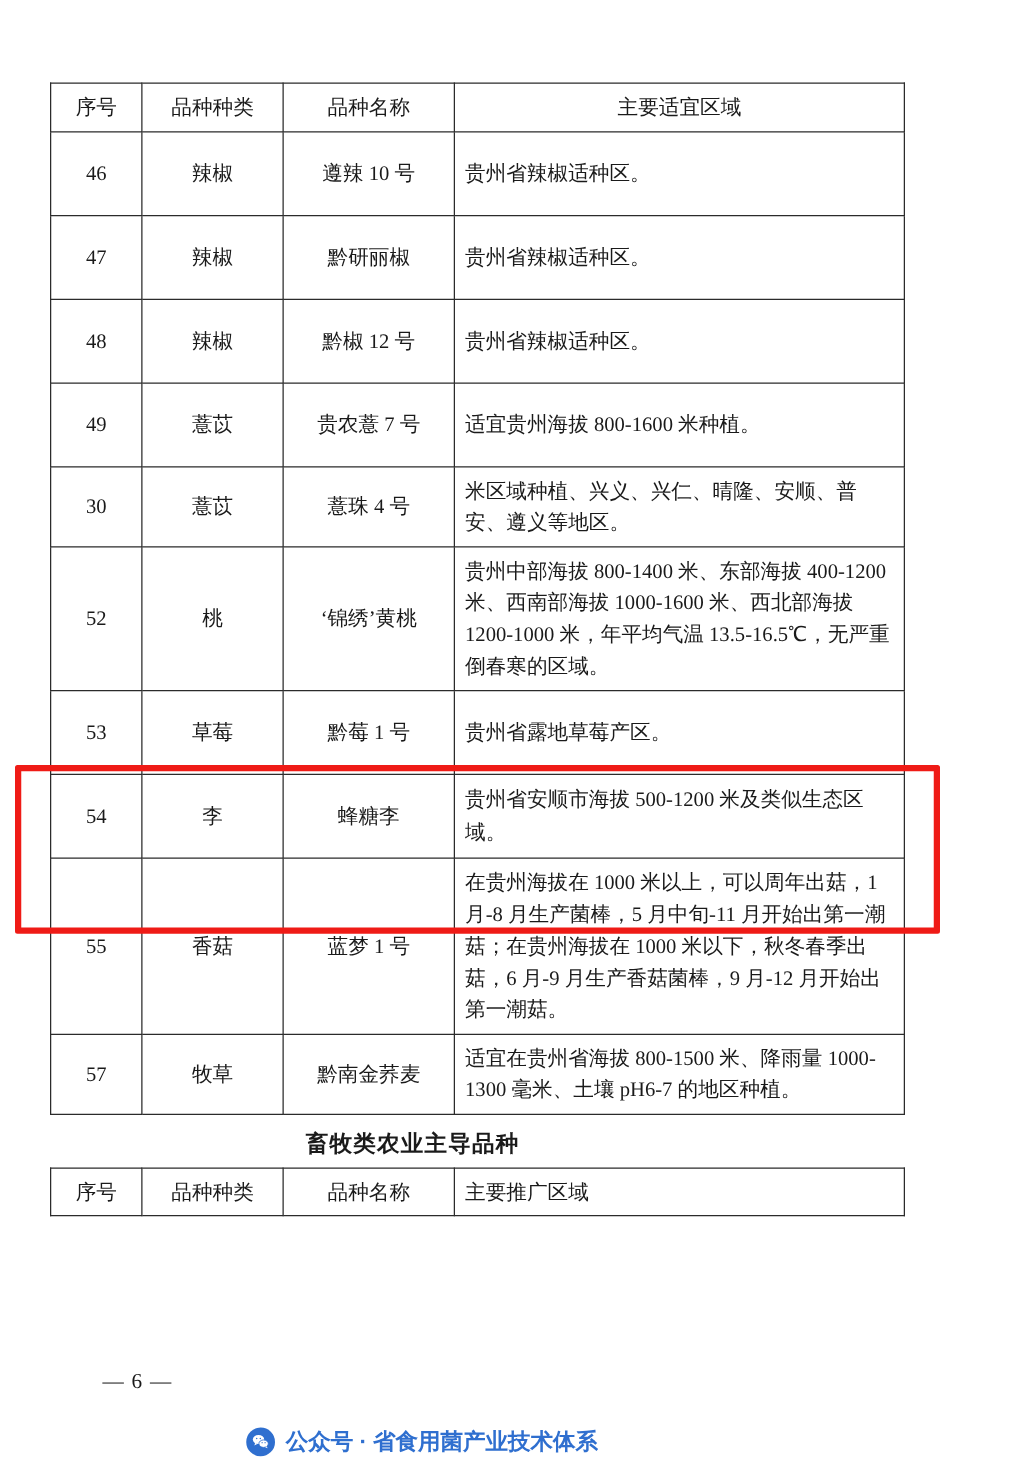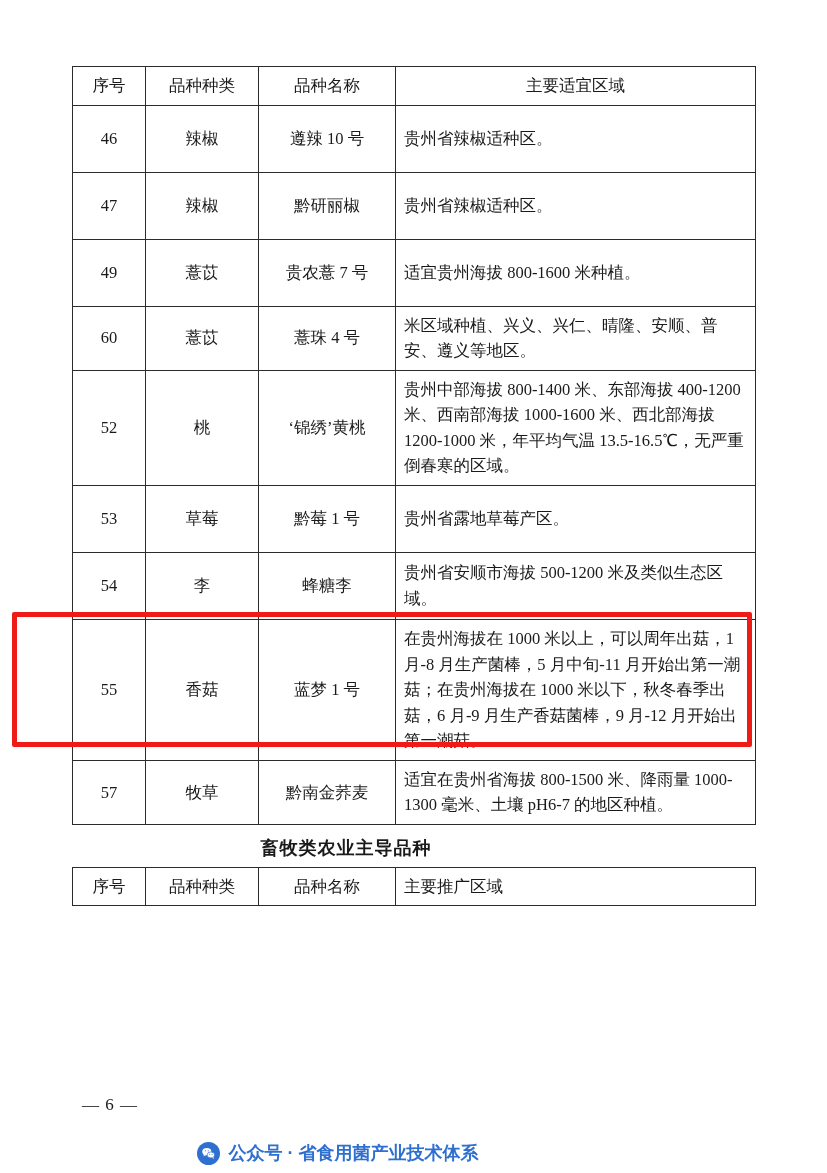--- a/index.html
+++ b/index.html
@@ -13,21 +13,21 @@
     font-family: "Liberation Serif", serif;
     color: #1a1a1a;
     position: relative;
     overflow: hidden;
   }
   .page {
     position: relative;
     width: 688px;
     height: 1173px;
     box-sizing: border-box;
-    padding: 66px 68px 0 72px;
+    padding: 66px 68px 0 40px;
   }
   table.doc-table {
     border-collapse: collapse;
     width: 684px;
     table-layout: fixed;
     background: #fff;
   }
   table.doc-table td, table.doc-table th {
     border: 1px solid #2b2b2b;
     font-weight: normal;
@@ -113,27 +113,33 @@
         <td class="c-name">遵辣 10 号</td>
         <td class="c-area">贵州省辣椒适种区。</td>
       </tr>
       <tr class="row-tall">
         <td class="c-no">47</td>
         <td class="c-kind">辣椒</td>
         <td class="c-name">黔研丽椒</td>
         <td class="c-area">贵州省辣椒适种区。</td>
       </tr>
       <tr class="row-tall">
+        <td class="c-no">48</td>
+        <td class="c-kind">辣椒</td>
+        <td class="c-name">黔椒 12 号</td>
+        <td class="c-area">贵州省辣椒适种区。</td>
+      </tr>
+      <tr class="row-tall">
         <td class="c-no">49</td>
         <td class="c-kind">薏苡</td>
         <td class="c-name">贵农薏 7 号</td>
         <td class="c-area">适宜贵州海拔 800-1600 米种植。</td>
       </tr>
       <tr>
-        <td class="c-no">60</td>
+        <td class="c-no">30</td>
         <td class="c-kind">薏苡</td>
         <td class="c-name">薏珠 4 号</td>
         <td class="c-area">米区域种植、兴义、兴仁、晴隆、安顺、普安、遵义等地区。</td>
       </tr>
       <tr>
         <td class="c-no">52</td>
         <td class="c-kind">桃</td>
         <td class="c-name">‘锦绣’黄桃</td>
         <td class="c-area">贵州中部海拔 800-1400 米、东部海拔 400-1200 米、西南部海拔 1000-1600 米、西北部海拔 1200-1000 米，年平均气温 13.5-16.5℃，无严重倒春寒的区域。</td>
       </tr>

